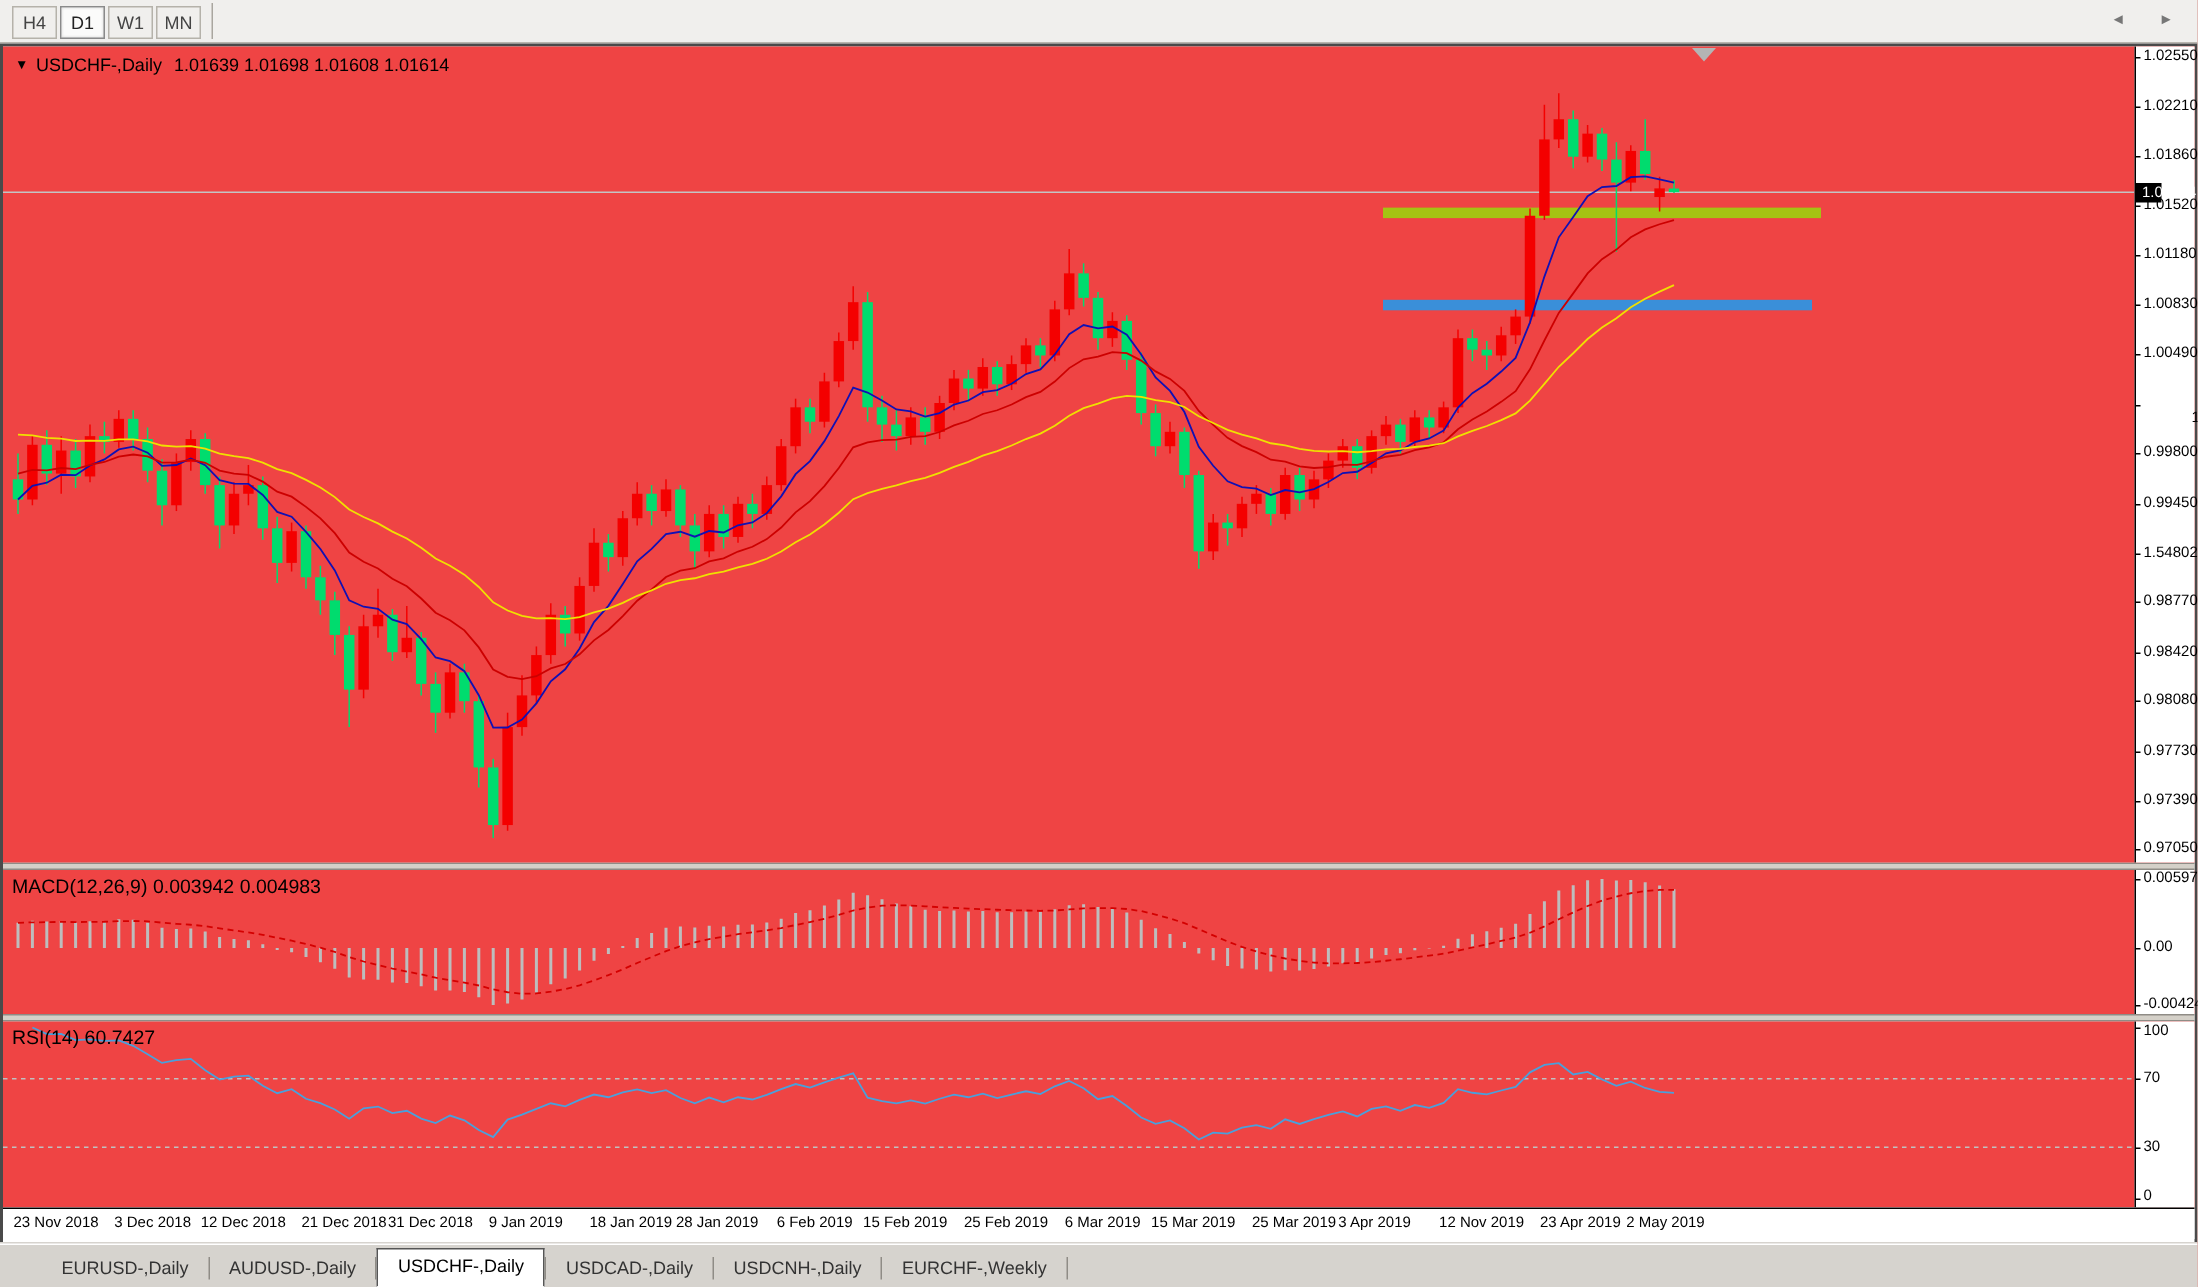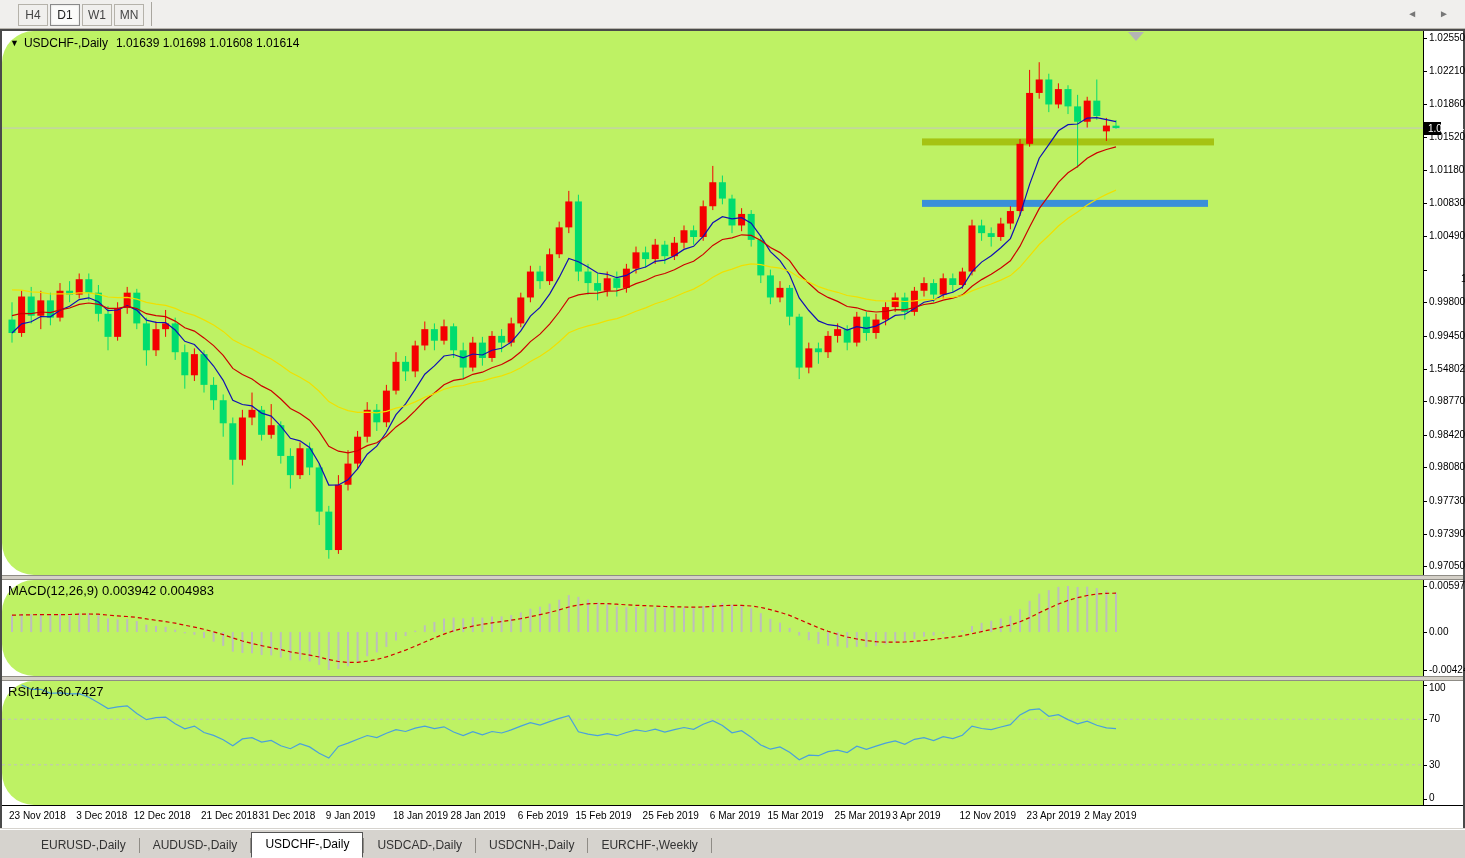--- a/index.html
+++ b/index.html
@@ -3,27 +3,27 @@
 <meta charset="utf-8">
 <style>
   * { margin:0; padding:0; box-sizing:border-box; }
   html,body { width:1465px; height:858px; background:#d6d3ce; font-family:"Liberation Sans", sans-serif; overflow:hidden; }
   .stage { position:relative; width:1465px; height:858px; }
 
   
   .toolbar { position:absolute; left:0; top:0; width:1465px; height:29px; background:#f0efed; border-bottom:1px solid #b8b5ae; }
   .tf-btn { display:inline-block; margin:3px 1px 0 1px; min-width:30px; height:22px; line-height:21px; text-align:center;
             font-size:12px; color:#444; background:#f0efed; border:1px solid #b5b2aa; cursor:pointer; }
-  .tf-btn:first-child { margin-left:18px; }
+  .tf-btn:first-child { margin-left:8px; }
   .tf-btn.active { background:#fbfbfa; border-color:#8a8a8a; color:#222; box-shadow:inset 0 0 2px #cfcfcf; }
   .tb-sep { display:inline-block; width:1px; height:24px; background:#a9a69f; margin:2px 4px -7px 6px; }
 
   
   .chart-window { position:absolute; left:0; top:29px; width:1465px; height:799px; background:#fff; border:2px solid #4a4a4a; }
-  .panel { position:relative; width:1461px; background:#bef264;border-radius:32px; }
+  .panel { position:relative; width:1461px; background:#ef4444; }
   .panel svg { position:absolute; left:0; top:0; }
   .axis-col { position:absolute; left:1421px; top:0; width:40px; height:100%; background:#fff; border-left:1px solid #000; }
   .axis-label { position:absolute; left:5px; font-size:10px; color:#000; white-space:nowrap; }
   .axis-tick { position:absolute; left:0; width:3px; height:1px; background:#000; }
   .main-panel { height:544px; }
   .macd-panel { height:96px; }
   .rsi-panel  { height:124px; }
   .splitter { width:1461px; height:5px; background:#d4d0c8; border-top:1px solid #8f8c86; border-bottom:1px solid #8f8c86; cursor:row-resize; }
 
   .chart-title { position:absolute; left:8px; top:5px; font-size:12px; color:#000; z-index:5; }

